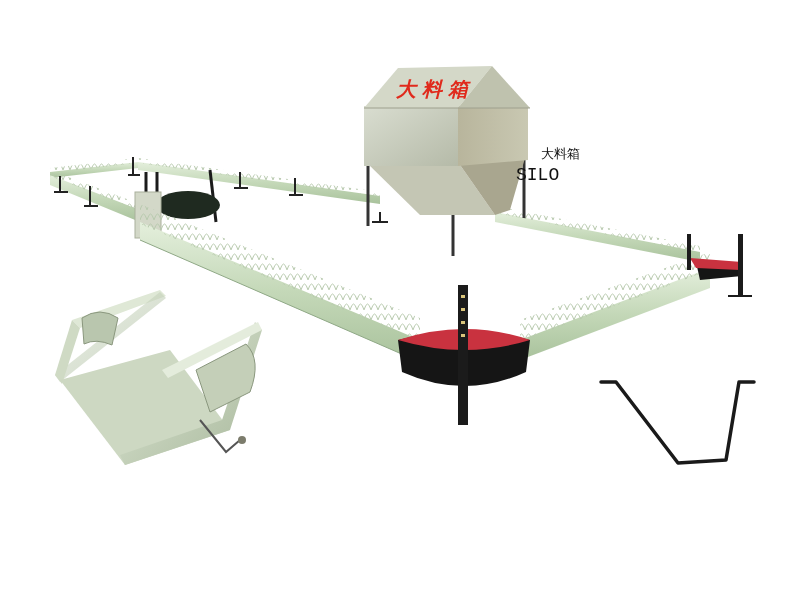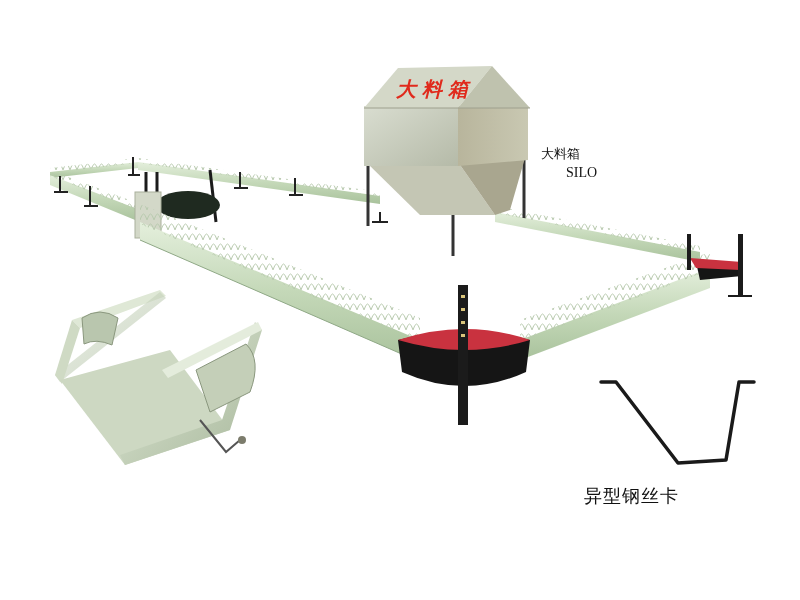--- a/index.html
+++ b/index.html
@@ -1,21 +1,21 @@
 <!DOCTYPE html>
 <html><head>
   <meta charset="utf-8">
   <style>
     html, body { margin: 0; padding: 0; background: #ffffff; }
     body { width: 800px; height: 600px; position: relative; overflow: hidden;
            font-family: "DejaVu Sans", "Liberation Sans", sans-serif; }
     .scene { position: absolute; left: 0; top: 0; width: 800px; height: 490px; }
     .label { position: absolute; color: #111; white-space: nowrap; }
     .label-silo-cn { left: 541px; top: 145px; font-size: 13px; }
-    .label-silo-en { left: 566px; top: 165px; font-size: 14px; font-family: Liberation Serif, serif; }
+    .label-silo-en { left: 516px; top: 165px; font-size: 18px; font-family: Liberation Mono, monospace; }
     .label-connector { left: 100px; top: 518px; font-size: 18px; letter-spacing: 1px; }
     .label-wireclip { left: 584px; top: 484px; font-size: 18px; letter-spacing: 1px; }
     .silo-roof-text { position: absolute; left: 396px; top: 76px; font-size: 20px;
                       color: #e02a1c; font-weight: bold; letter-spacing: 6px; font-style: italic; }
   </style>
 </head>
 <body>
 
 <div class="scene">
   <svg width="800" height="600" viewBox="0 0 800 600" xmlns="http://www.w3.org/2000/svg">
@@ -148,14 +148,13 @@
     </g>
 
     <g>
       <polyline points="601,382 616,382 678,463 726,460 739,382 754,382" fill="none" stroke="#1a1a1a" stroke-width="3.5" stroke-linejoin="round" stroke-linecap="round"></polyline>
     </g>
   </svg>
 
   <div class="silo-roof-text">大料箱</div>
   <div class="label label-silo-cn">大料箱</div>
   <div class="label label-silo-en">SILO</div>
-  <div class="label label-wireclip">异型钢丝卡</div>
 </div>
 
 </body></html>

